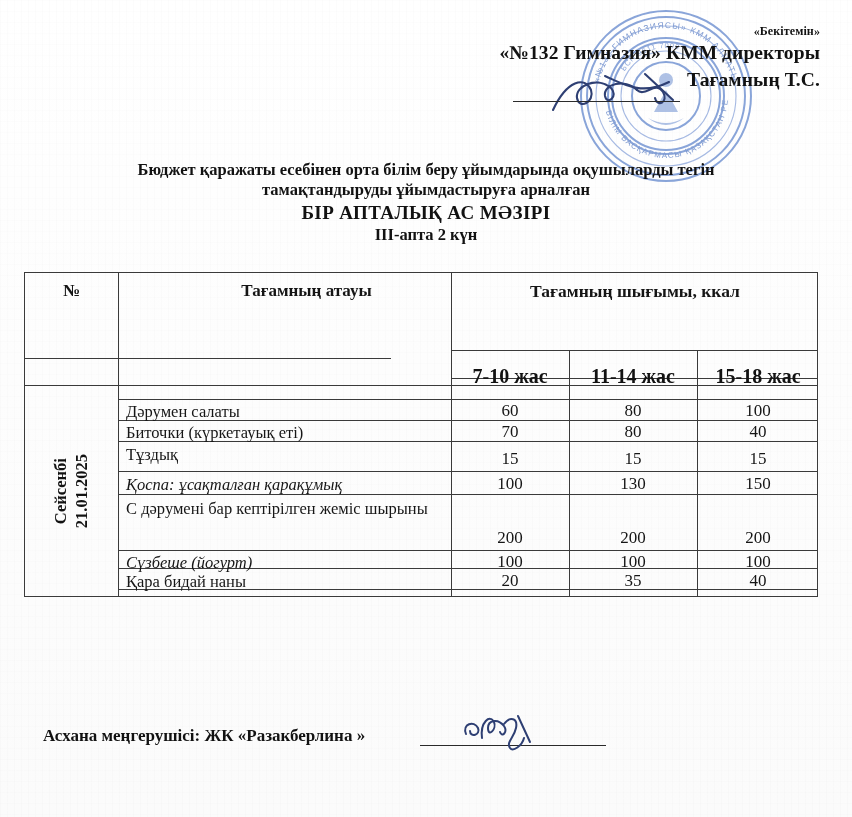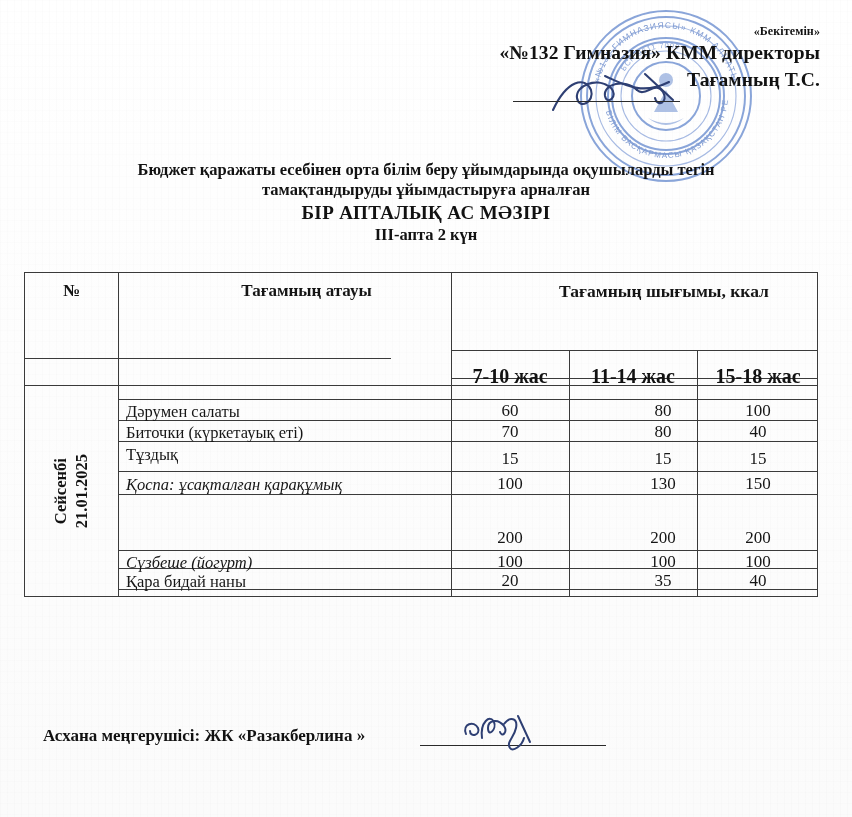--- a/index.html
+++ b/index.html
@@ -125,21 +125,21 @@
   
   .th {
     position: absolute;
     font-weight: bold;
     text-align: center;
     font-size: 17px;
     color: #151515;
   }
   .th-num   { left: 0;   top: 8px;  width: 93px; }
   .th-name  { left: 93px;top: 8px;  width: 333px; margin-left: 22px; }
-  .th-out   { left: 426px;top: 8px; width: 368px; font-size: 17.5px; padding-left: 29px; }
+  .th-out   { left: 426px;top: 8px; width: 368px; font-size: 17.5px; }
 
   .th-age {
     position: absolute;
     top: 89px;
     height: 28px;
     line-height: 28px;
     text-align: center;
     font-weight: bold;
     font-size: 20px;
   }
@@ -177,21 +177,21 @@
     color: #161616;
     line-height: 1.16;
   }
   .row-val {
     position: absolute;
     text-align: center;
     font-size: 17px;
     color: #161616;
   }
   .v1 { left: 426px; width: 118px; }
-  .v2 { left: 528px; width: 128px; padding-left: 46px; }
+  .v2 { left: 544px; width: 128px; }
   .v3 { left: 672px; width: 122px; }
 
   
   .footer {
     position: absolute;
     left: 43px; top: 726px;
     font-weight: bold;
     font-size: 17px;
     white-space: nowrap;
     z-index: 3;
@@ -314,20 +314,21 @@
       <div class="date-vert">
         <span>Сейсенбі</span>
         <span>21.01.2025</span>
       </div>
     </div>
 
     <div class="row-name" style="top:129px;">Дәрумен салаты</div>
     <div class="row-name" style="top:150px;">Биточки (күркетауық еті)</div>
     <div class="row-name" style="top:172px;">Тұздық</div>
     <div class="row-name" style="top:202px;font-style:italic;">Қоспа: ұсақталған қарақұмық</div>
+    <div class="row-name" style="top:226px; width:325px;">С дәрумені бар кептірілген жеміс шырыны</div>
     <div class="row-name" style="top:280px;font-style:italic;">Сүзбеше (йогурт)</div>
     <div class="row-name" style="top:299px;">Қара бидай наны</div>
 
     <div class="row-val v1" style="top:128px;">60</div>
     <div class="row-val v2" style="top:128px;">80</div>
     <div class="row-val v3" style="top:128px;">100</div>
 
     <div class="row-val v1" style="top:149px;">70</div>
     <div class="row-val v2" style="top:149px;">80</div>
     <div class="row-val v3" style="top:149px;">40</div>

